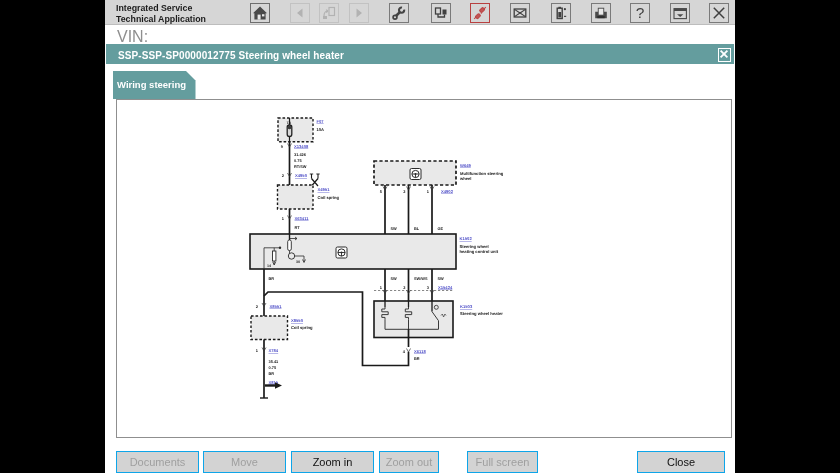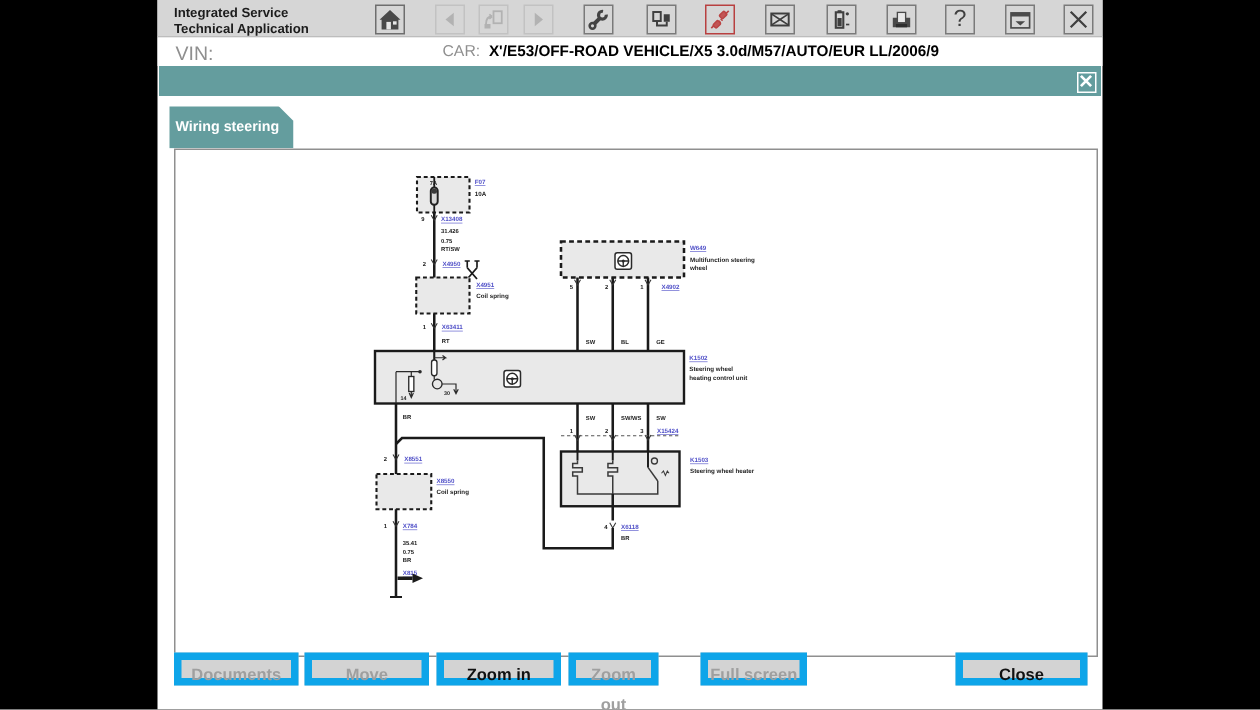--- a/index.html
+++ b/index.html
@@ -2,22 +2,22 @@
 <html><head>
 <meta charset="utf-8">
 <style>
   html,body{margin:0;padding:0;}
   body{width:840px;height:473px;background:#000;position:relative;overflow:hidden;
        font-family:"Liberation Sans", sans-serif;}
   .abs{position:absolute;}
   .btn{position:absolute;top:2.8px;width:20px;height:20px;background:#d6d6d6;
        border:1px solid #7a7a7a;box-sizing:border-box;}
   .btn.dis{border:1px solid #c2c2c2;}
-  .bbtn{position:absolute;top:435px;height:22px;background:#d3d3d3;
-        border:5px solid #0ea5e9;box-sizing:border-box;font-size:11px;font-weight:bold;
+  .bbtn{position:absolute;top:451px;height:22px;background:#d3d3d3;
+        border:1px solid #0ea5e9;box-sizing:border-box;font-size:11px;font-weight:normal;
         text-align:center;line-height:20px;color:#9f9f9f;}
   svg{display:block;}
 </style>
 </head>
 <body>
 
 <div class="abs" style="left:105px;top:0;width:630px;height:473px;background:#ffffff;">
 
   <div class="abs" style="left:0;top:0;width:630px;height:25px;background:#d6d6d6;border-bottom:1px solid #bdbdbd;box-sizing:border-box;"></div>
 
@@ -116,26 +116,26 @@
   </div>
 
   <div class="btn" style="left:604.3px;">
     <svg width="18" height="18" viewBox="0 0 18 18">
         <path d="M3.8 3.8 L14.2 14.2 M14.2 3.8 L3.8 14.2" stroke="#3f3f3f" stroke-width="1.5" fill="none"></path>
       </svg>
   </div>
 
   <div class="abs" style="left:0;top:25px;width:630px;height:19px;background:#ffffff;"></div>
 
-  <div class="abs" style="left:12px;top:28px;font-size:13px;color:#8f8f8f;">VIN:</div>
-
-  <div class="abs" style="left:190px;top:28px;font-size:10.5px;color:#8f8f8f;">CAR:&nbsp; <span style="color:#000;font-weight:bold;font-size:10.2px;">X'/E53/OFF-ROAD VEHICLE/X5 3.0d/M57/AUTO/EUR LL/2006/9</span></div>
+  <div class="abs" style="left:12px;top:28px;font-size:16px;color:#8f8f8f;">VIN:</div>
+
 
   <div class="abs" style="left:1px;top:44px;width:628px;height:19.5px;background:#649d9e;"></div>
 
+  <div class="abs" style="left:13px;top:49.5px;font-size:10px;font-weight:bold;color:#ffffff;letter-spacing:0.1px;">SSP-SSP-SP0000012775 Steering wheel heater</div>
 
   <div class="abs" style="left:613px;top:48px;width:13px;height:13.5px;border:1.5px solid #ffffff;box-sizing:border-box;">
     <svg width="10" height="10" viewBox="0 0 10 10">
         <path d="M1.6 1.6 L8.4 8.4 M8.4 1.6 L1.6 8.4" stroke="#ffffff" stroke-width="1.8"></path>
       </svg>
   </div>
 
   <div class="abs" style="left:7.5px;top:70.5px;width:83px;height:28.5px;background:#649d9e;
        clip-path:polygon(0 0, 73px 0, 83px 10px, 83px 28.5px, 0 28.5px);"></div>
 

